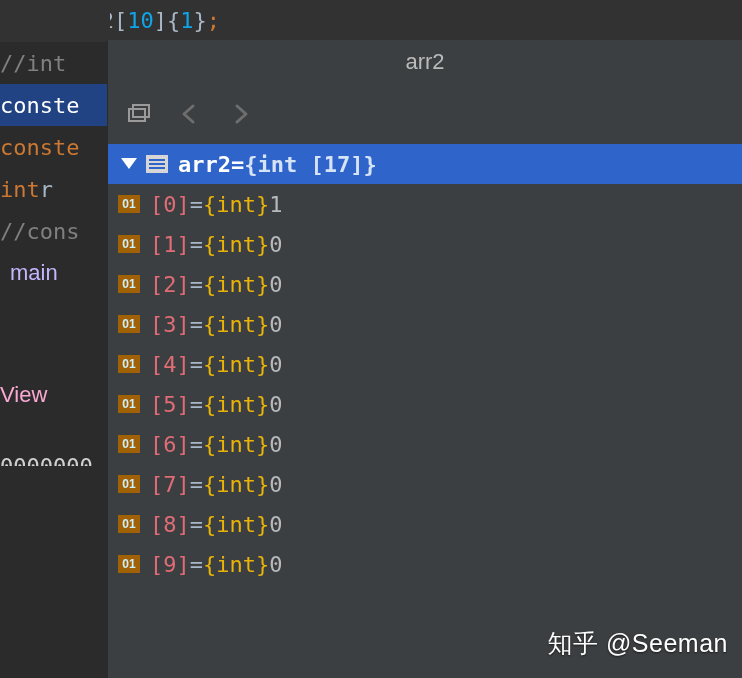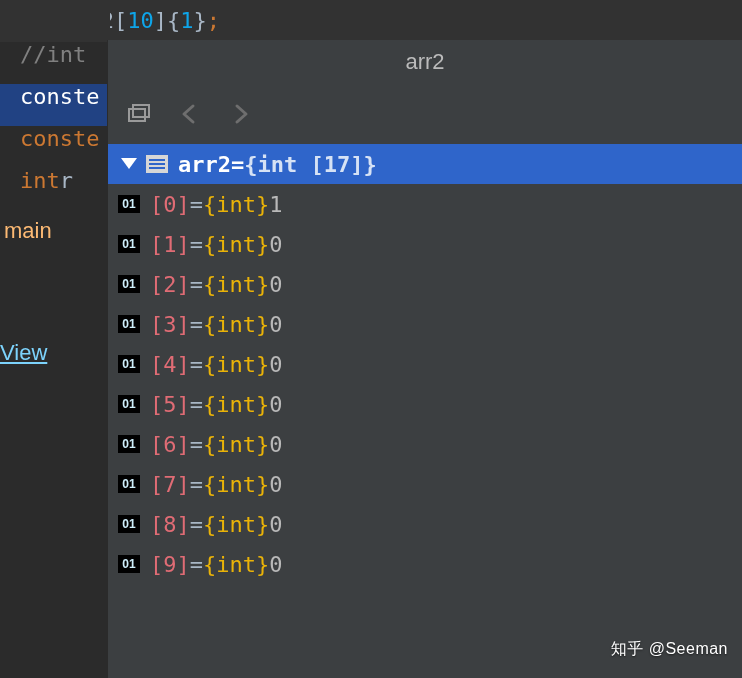--- a/index.html
+++ b/index.html
@@ -16,41 +16,41 @@
   
   .code-col {
     position: absolute;
     left: 0; top: 0;
     width: 110px; height: 678px;
     background: #2b2b2b;
   }
   .code-line {
     height: 42px;
     display: flex;
-    padding-left: 20px;
+    align-items: center;
+    padding-left: 0;
     white-space: nowrap;
     overflow: hidden;
   }
   .lh-current { background: #323232; }
   .lh-selblue { background: #214283; color: #fff; }
   .tok-kw { color: #cc7832; }
   .tok-cm { color: #808080; }
   .main-lbl {
     height: 42px;
     display: flex; align-items: center;
-    color: #fdba74;
+    color: #c4b5fd;
     font-family: -apple-system, "Segoe UI", sans-serif;
-    padding-left: 4px;
+    padding-left: 10px;
   }
   .view-lbl {
     height: 42px;
     display:flex; align-items:center;
-    color: #7dd3fc;
+    color: #f9a8d4;
     font-family: -apple-system, "Segoe UI", sans-serif;
-    text-decoration: underline;
   }
   .hex {
     color: #d0d0d0;
     font-size: 22px;
     padding-top: 50px;
   }
 
   
   .code-strip {
     position: absolute;
@@ -116,21 +116,21 @@
     background: #808080;
     display:flex; flex-direction: column; justify-content: space-around;
     padding: 3px 3px;
     margin-right: 10px;
   }
   .obj-icon span { height: 2px; background:#3c3f41; }
   .tree .row.selected .obj-icon { background: #d6d6d6; }
   .tree .row.selected .obj-icon span { background:#2f65ca; }
   .prim-icon {
     width: 22px; height: 18px;
-    background: #000000;
+    background: #a16207;
     color: #cfeffb;
     font-size: 12px;
     font-family: -apple-system, sans-serif;
     font-weight: 600;
     display:flex; align-items:center; justify-content:center;
     margin-right: 10px;
   }
   .var-name { color: #e8a05c; }
   .tree .row.selected .var-name { color: #ffffff; font-weight: 600; }
   .idx { color: #e06c75; }
@@ -139,21 +139,21 @@
   .ty  { color: #eab308; }
   .tree .row.selected .ty { color: #d6e2f5; font-weight:600; }
   .val { color: #b9b9b9; }
   .child-indent { padding-left: 80px; }
 
   .watermark {
     position: absolute;
     right: 14px; bottom: 18px;
     color: #ffffff;
     font-family: -apple-system, "Segoe UI", sans-serif;
-    font-size: 16px;
+    font-size: 25px;
     text-shadow: 0 1px 2px rgba(0,0,0,.6);
     letter-spacing: .5px;
   }
 </style>
 </head>
 <body>
 
 <div class="code-strip">
   <span class="tok-kw">int</span>
   <span>&nbsp;</span>
@@ -174,20 +174,23 @@
     </div>
   <div class="code-line lh-selblue">
       <span>conste</span>
     </div>
   <div class="code-line">
       <span class="tok-kw">conste</span>
     </div>
   <div class="code-line">
       <span class="tok-kw">int</span>
       <span> r</span>
+    </div>
+  <div class="code-line">
+      <span class="tok-cm">//cons</span>
     </div>
   <div class="main-lbl">main</div>
   <div style="height:80px"></div>
   <div class="view-lbl">View</div>
   <div class="code-line hex">0000000</div>
 </div>
 
 <div class="panel">
   <div class="title">arr2</div>
 

